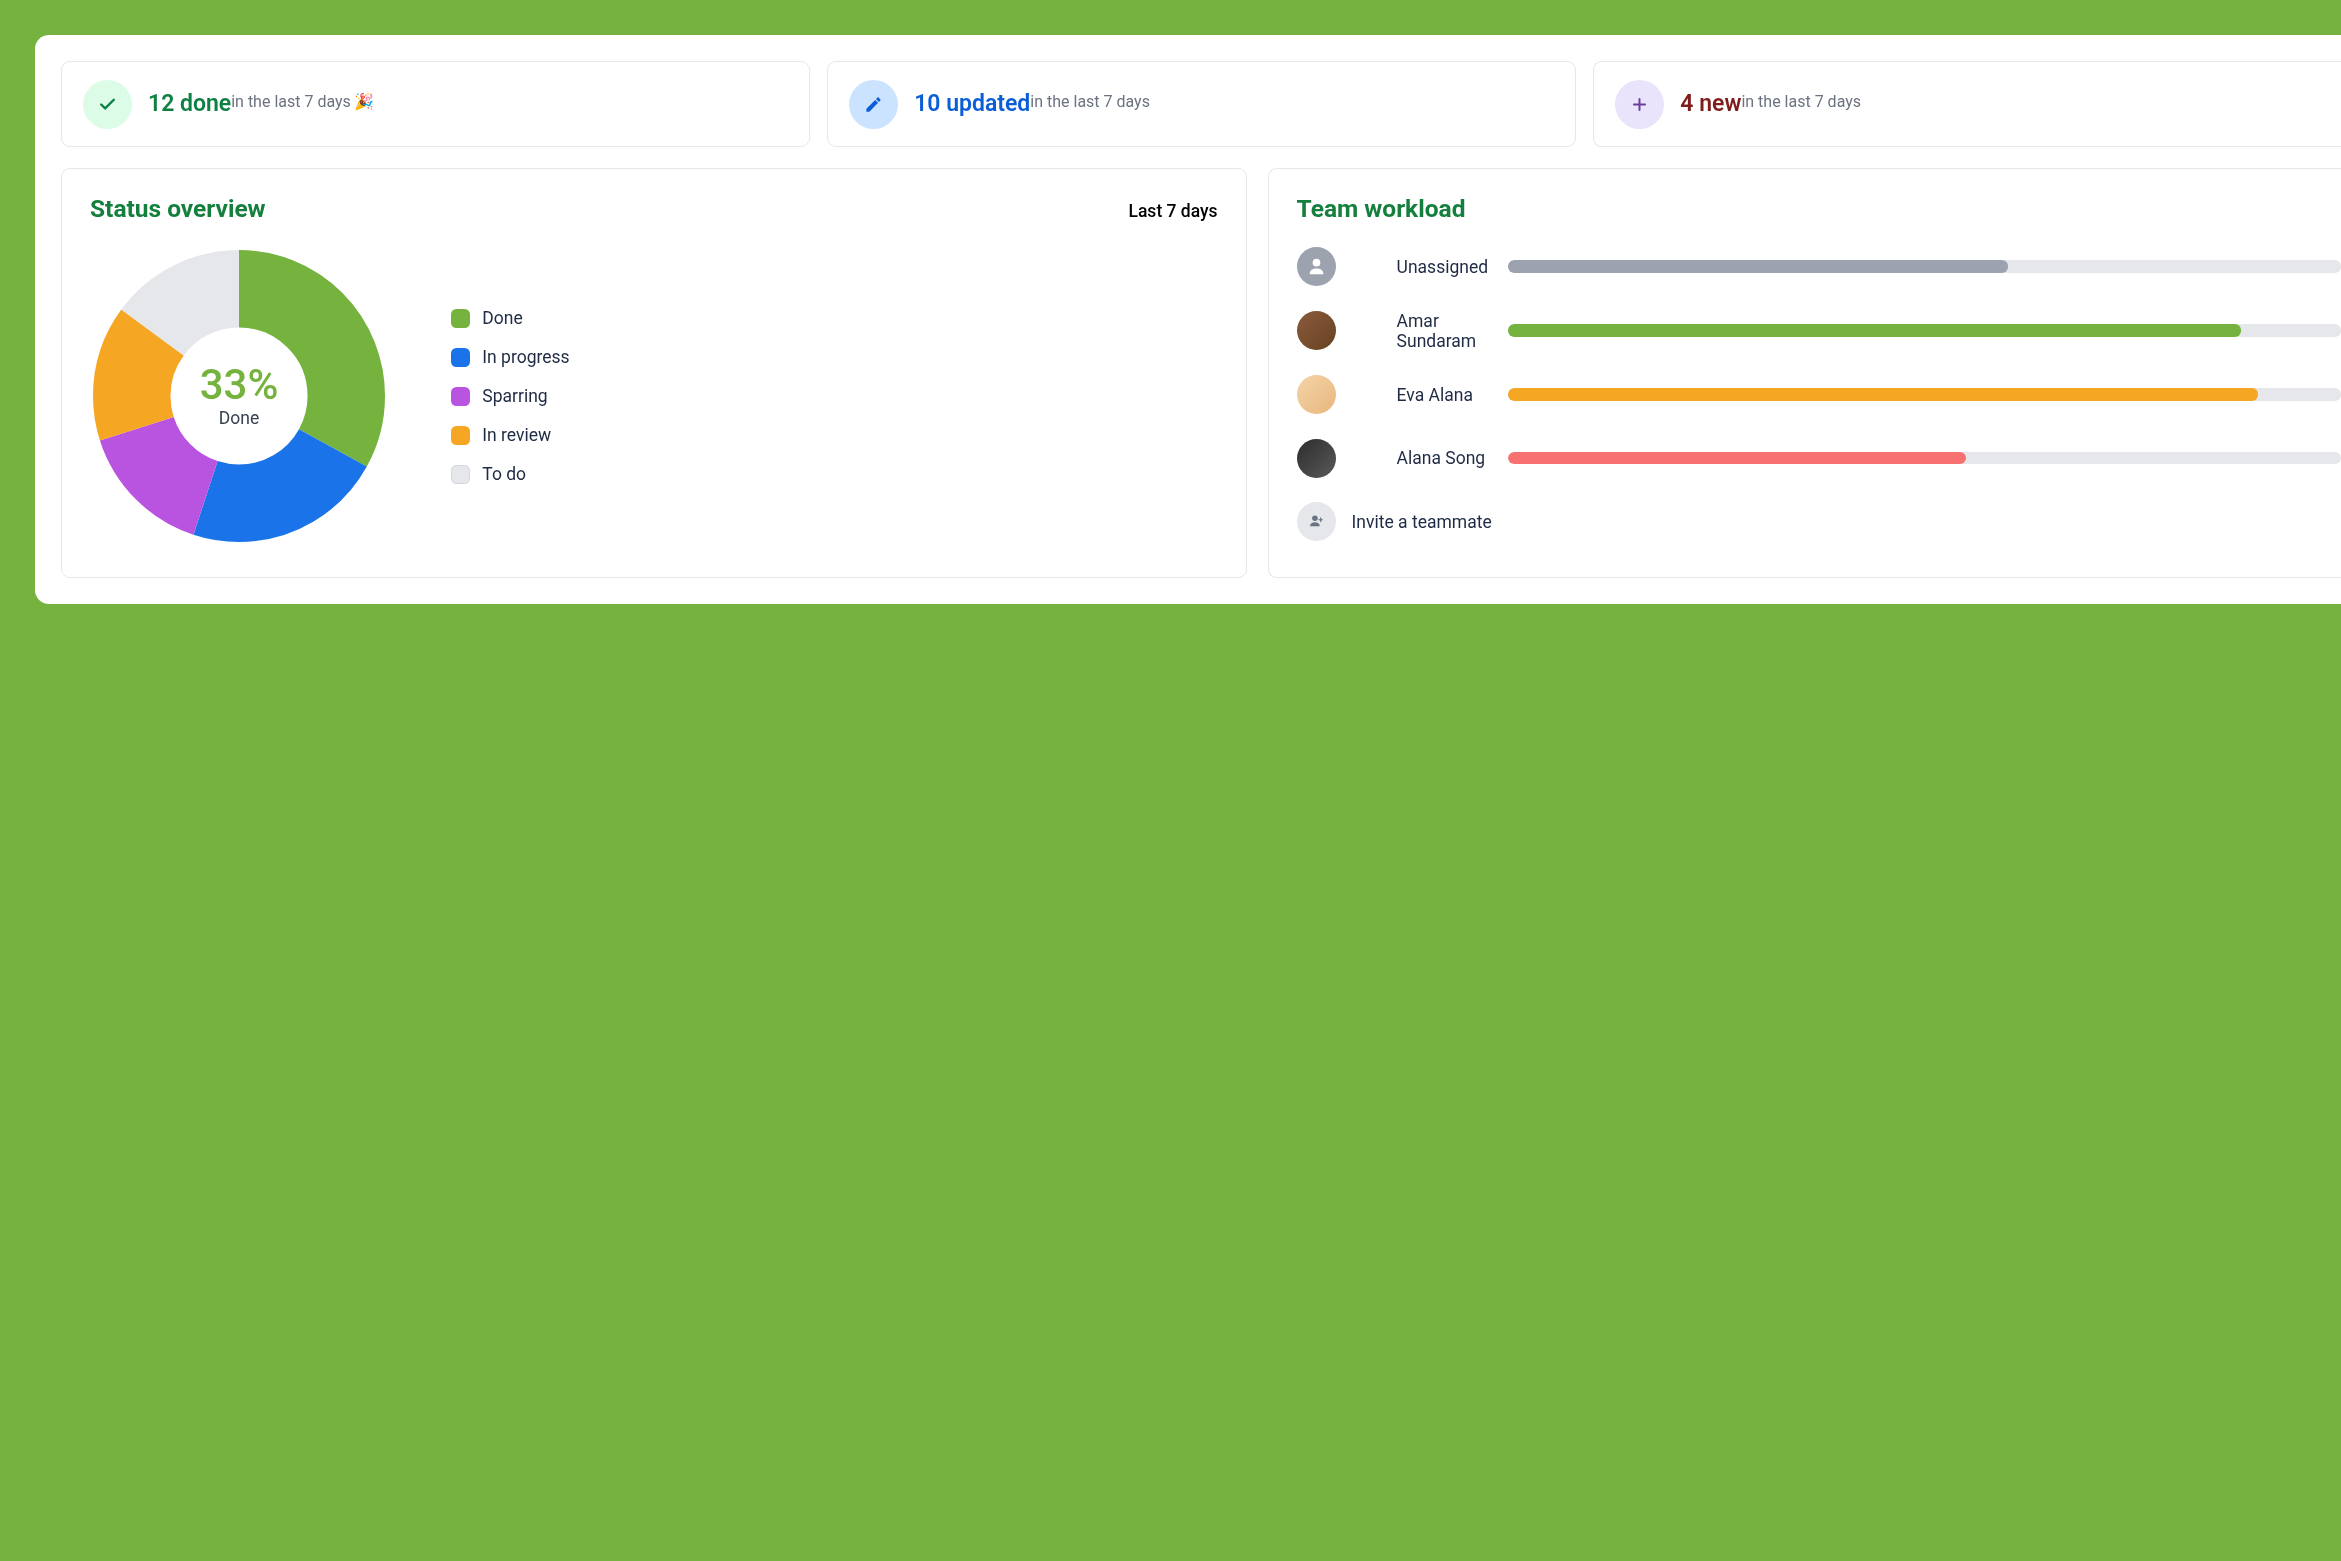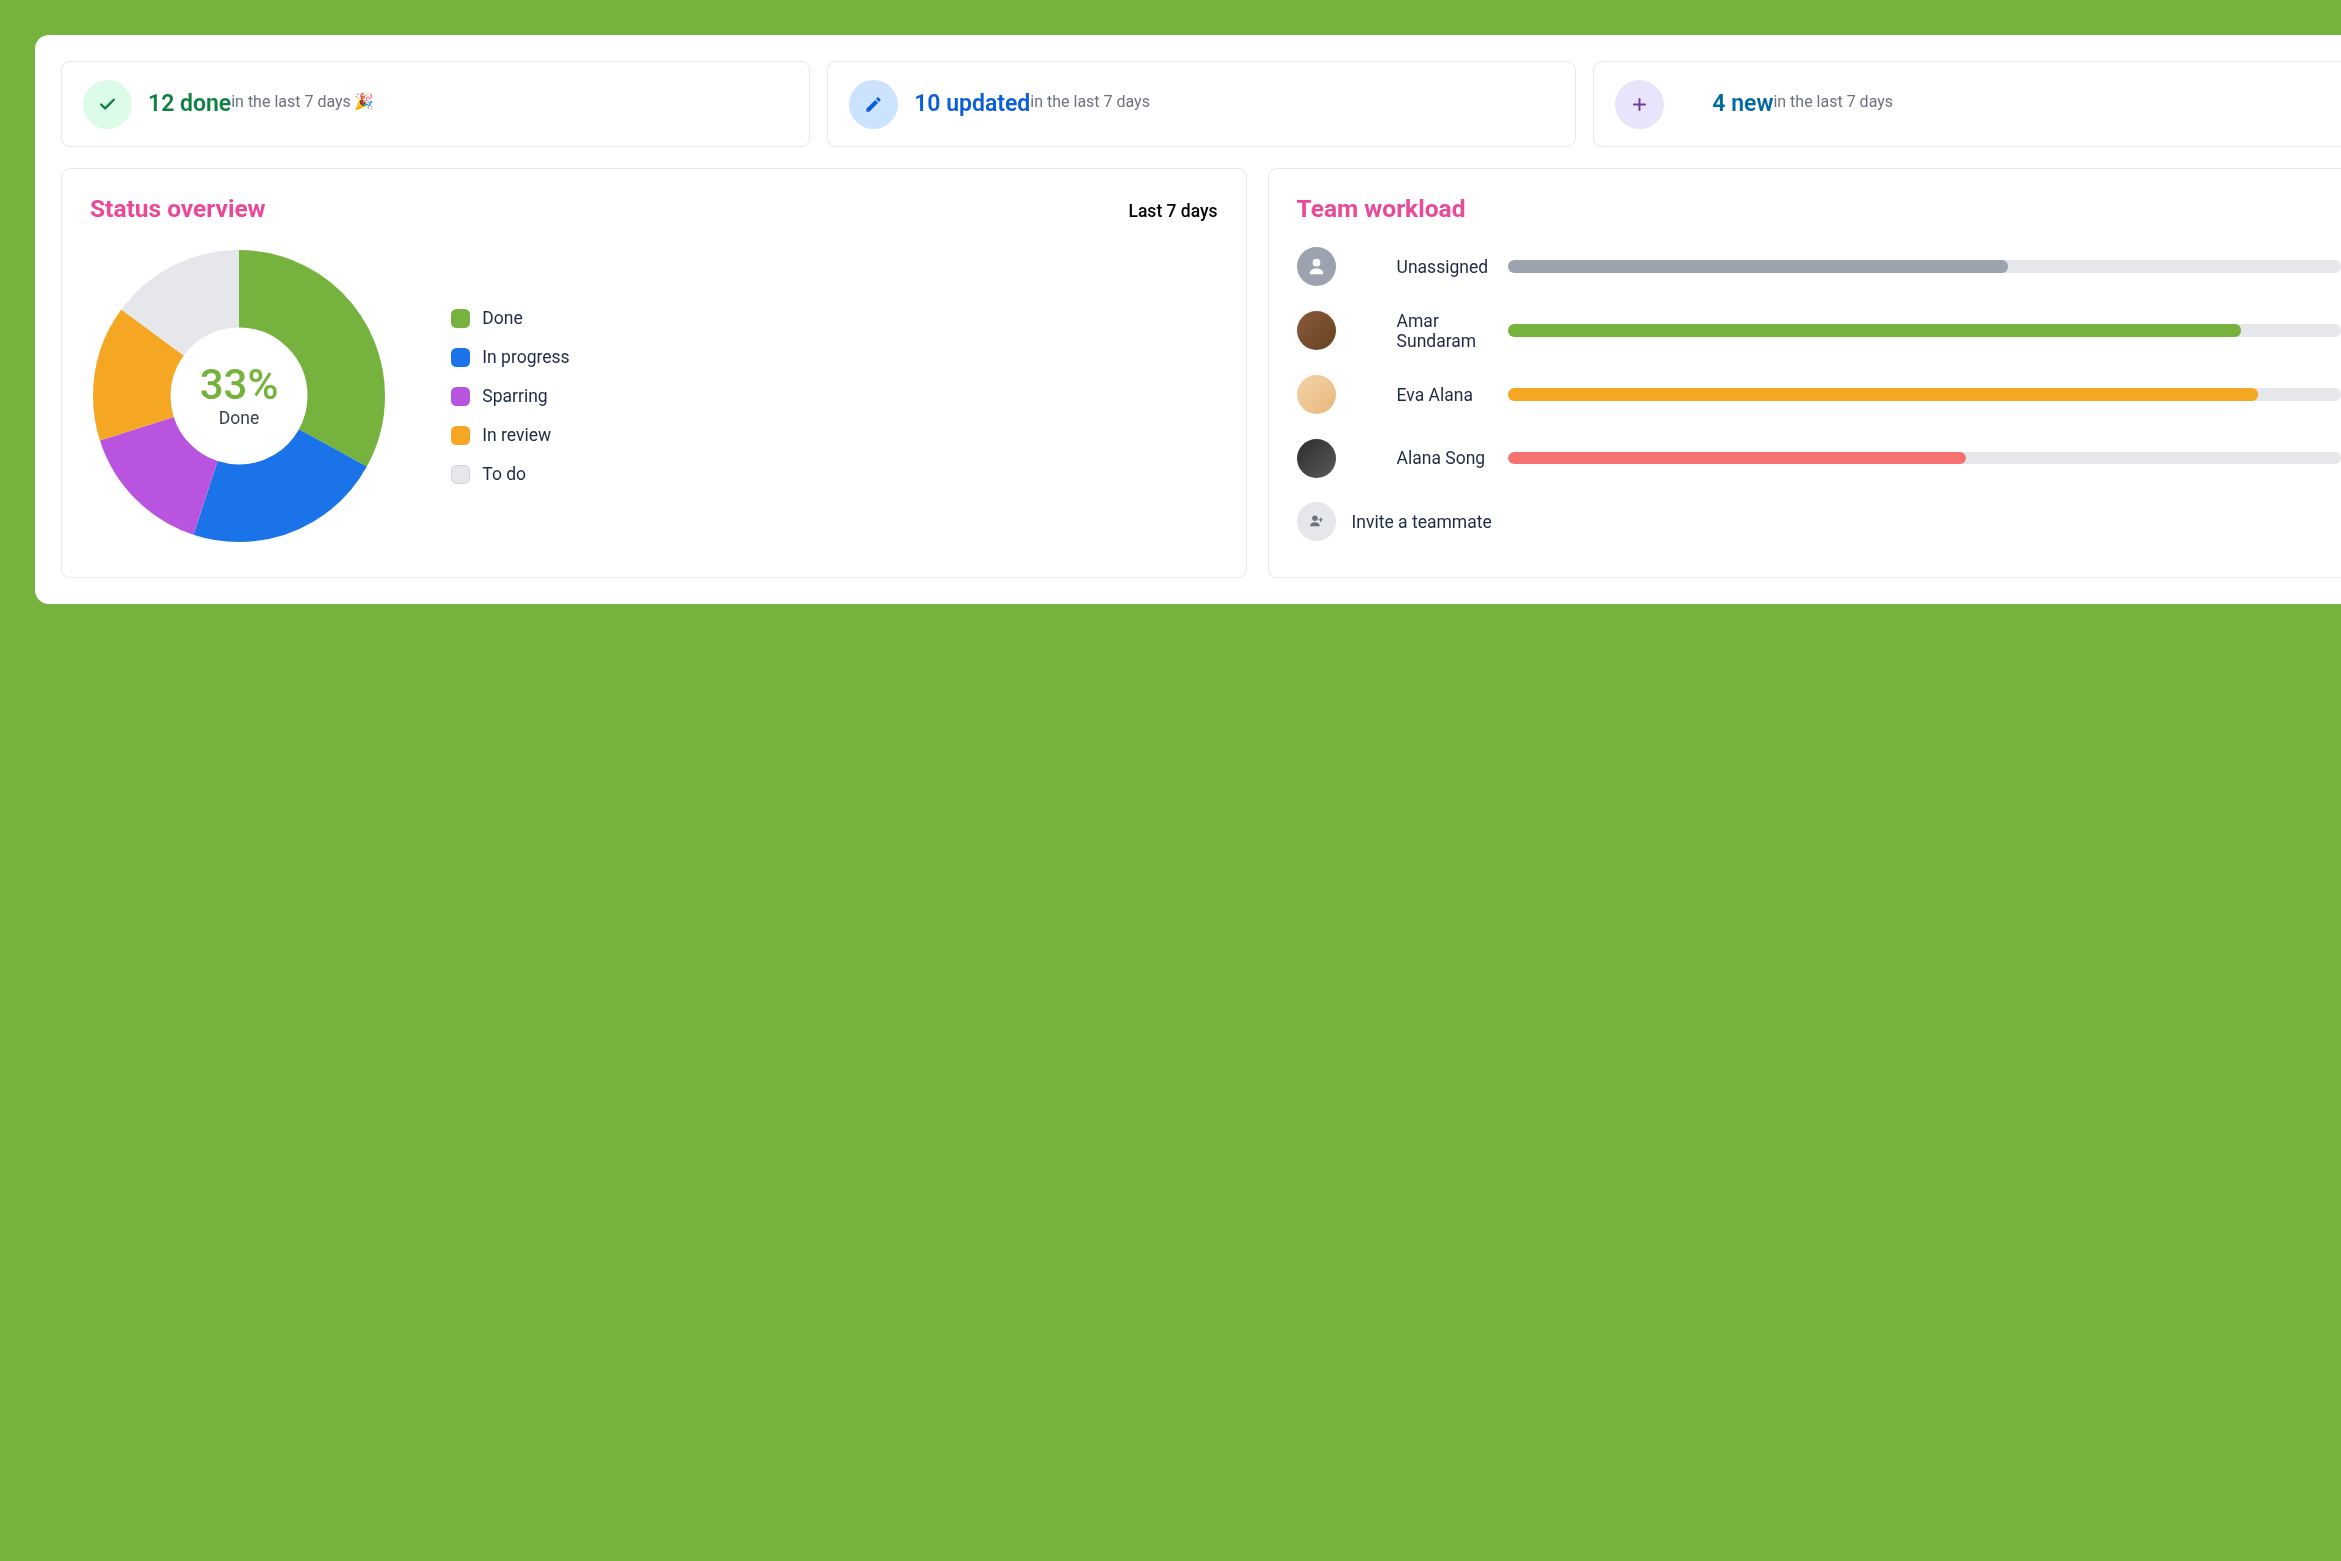--- a/index.html
+++ b/index.html
@@ -47,21 +47,21 @@
       justify-content: center;
       flex-shrink: 0;
     }
     .stat-icon-done { background: #dcfce7; }
     .stat-icon-updated { background: #cce3ff; }
     .stat-icon-new { background: #e9e4fb; }
     .stat-content { display: flex; flex-direction: row; }
     .stat-title { font-size: 23px; font-weight: 600; line-height: 1.2; }
     .stat-title-done { color: #0d8043; }
     .stat-title-updated { color: #0b5ed7; }
-    .stat-title-new { color: #0369a1; margin-left: 32px; }
+    .stat-title-new { color: #7f1d1d; }
     .stat-subtitle { font-size: 16px; color: #6b7280; margin-top: 1.8px; }
     .panels {
       display: flex;
       gap: 21px;
     }
     .panel {
       background: #ffffff;
       border: 0.9px solid #e5e7eb;
       border-radius: 8.8px;
       padding: 24.5px 28px 32px 28px;
@@ -77,21 +77,21 @@
     }
     .panel-header {
       display: flex;
       justify-content: space-between;
       align-items: baseline;
       margin-bottom: 24.5px;
     }
     .panel-title {
       font-size: 24.5px;
       font-weight: 700;
-      color: #ec4899;
+      color: #15803d;
     }
     .panel-subtitle {
       font-size: 17.5px;
       color: #000000;
       font-weight: 500;
     }
     .status-body {
       display: flex;
       align-items: center;
       gap: 63px;

